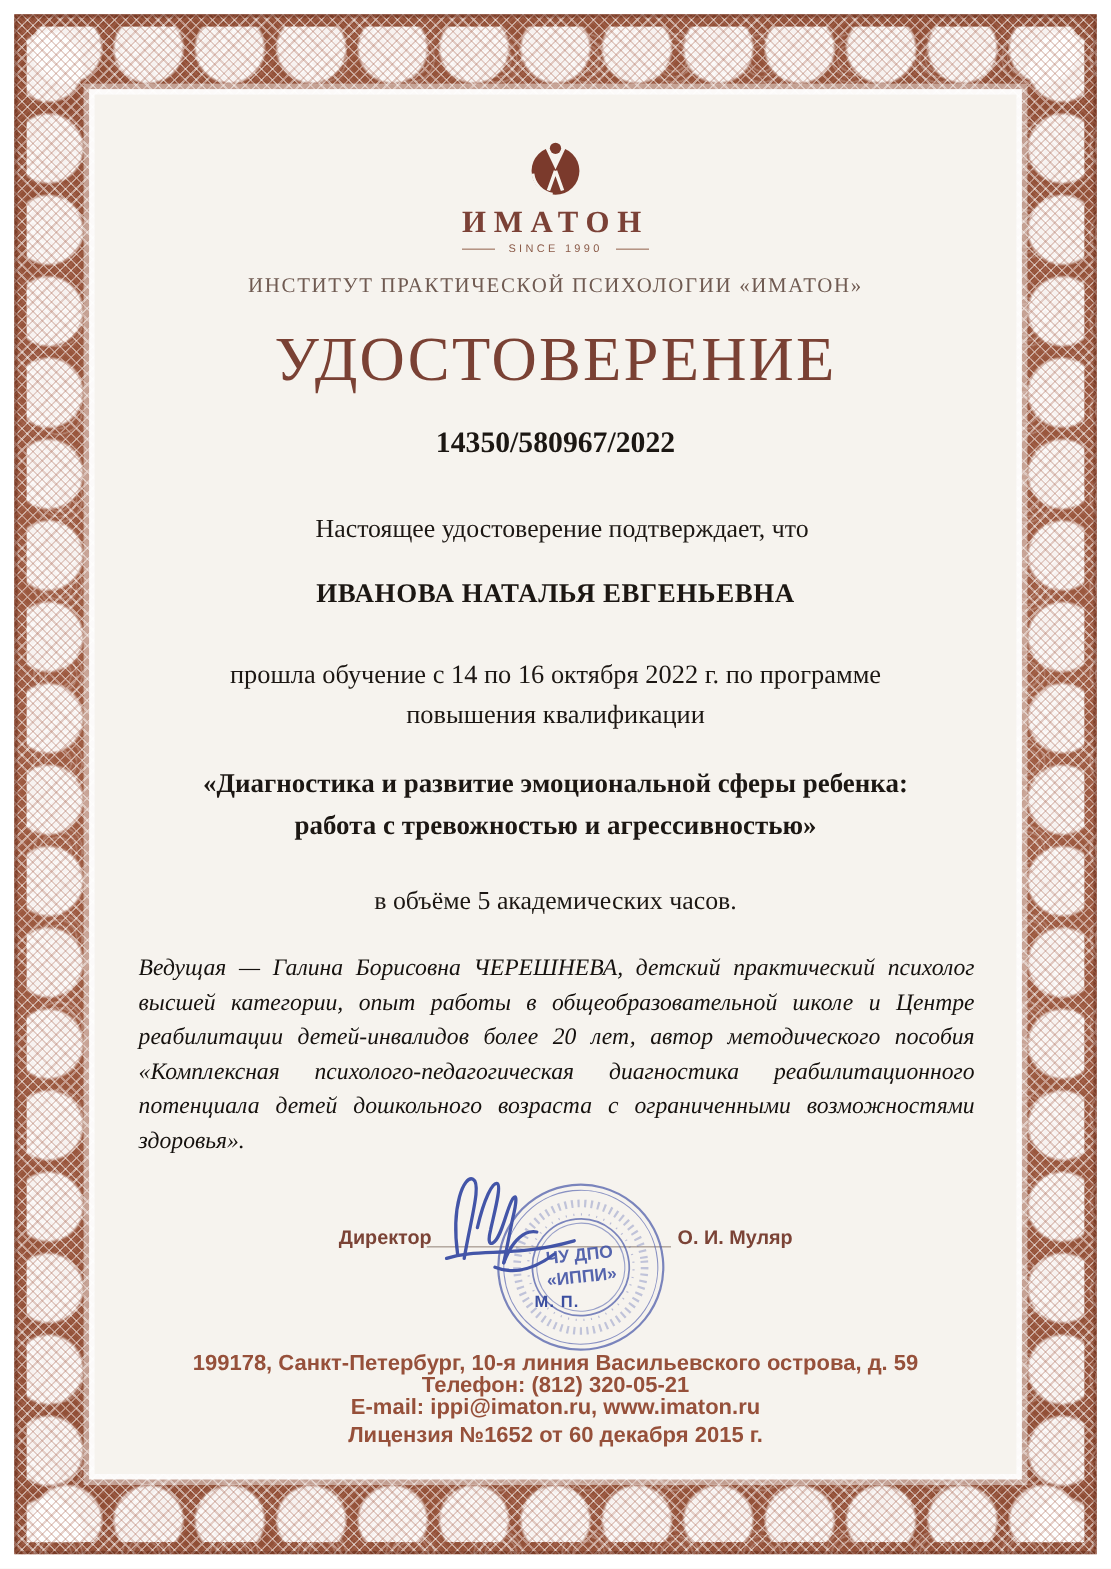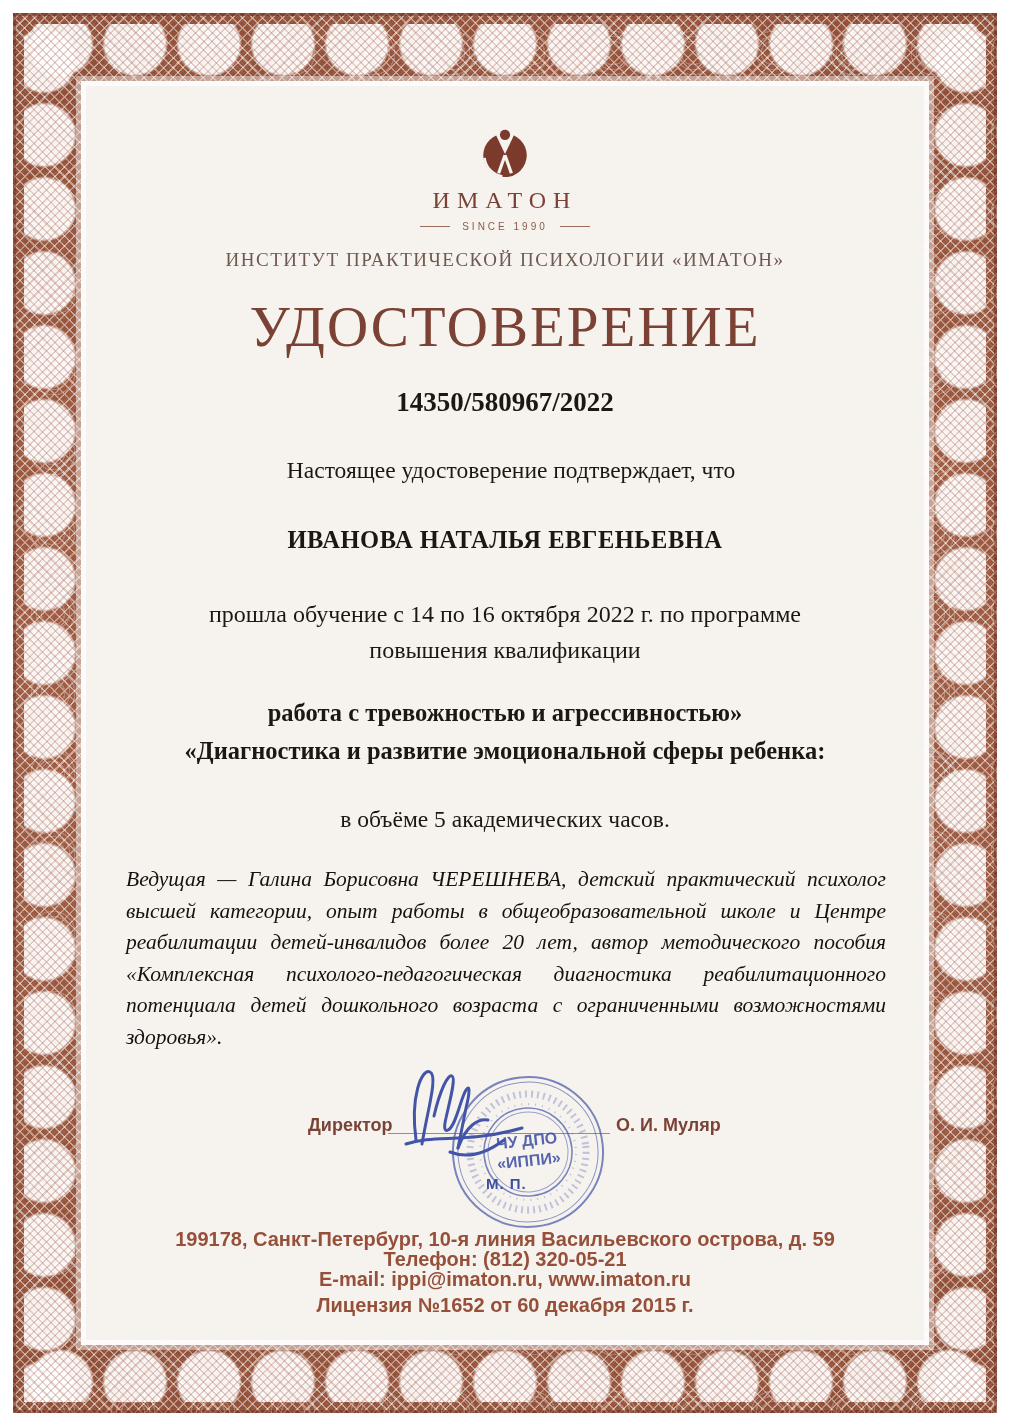--- a/index.html
+++ b/index.html
@@ -48,28 +48,28 @@
   }
   .inner{
     position:absolute;inset:86px;
     background:#f6f3ee;
     box-shadow: 0 0 0 5px rgba(255,255,255,.95), 0 0 0 10px rgba(255,255,255,.45), 0 2px 16px rgba(90,45,25,.28);
   }
   
   .content{position:absolute;inset:0;}
   .c{position:absolute;left:0;right:0;text-align:center;color:#1c1713;}
   .logo-icon{position:absolute;left:473px;top:121px;width:64px;height:66px;}
-  .brand{top:187px;font-size:24px;letter-spacing:7px;color:#7b4136;font-weight:400;}
+  .brand{top:187px;font-size:28px;letter-spacing:7px;color:#7b4136;font-weight:700;}
   .since-row{top:221px;font-family:"Liberation Sans",sans-serif;font-size:10px;letter-spacing:3px;color:#8a5a48;
     display:flex;align-items:center;justify-content:center;gap:12px;position:absolute;left:0;right:0;}
   .since-dash{width:30px;height:1px;background:#9b6c58;}
   .institute{top:249px;font-size:19px;letter-spacing:1.5px;color:#6f5a51;}
   .title{top:294px;font-size:57px;letter-spacing:2px;color:#7a4134;font-weight:400;}
   .number{top:387px;font-size:27px;font-weight:bold;}
-  .confirm{top:457px;font-size:23.5px;padding-left:12px;}
+  .confirm{top:468px;font-size:23.5px;padding-left:12px;}
   .holder{top:526px;font-size:24.5px;font-weight:bold;letter-spacing:.5px;}
   .training{top:596px;font-size:24px;line-height:36px;}
   .program{top:694px;font-size:24.5px;font-weight:bold;line-height:38px;}
   .volume{top:806px;font-size:23.5px;}
   .lead-para{
     position:absolute;left:126px;top:864px;width:760px;
     font-size:21.5px;line-height:31.5px;font-style:italic;color:#15110e;
     text-align:justify;
   }
   .lead-para b{font-weight:normal;}
@@ -118,22 +118,22 @@
   <div class="c title">УДОСТОВЕРЕНИЕ</div>
   <div class="c number">14350/580967/2022</div>
 
   <div class="c confirm">Настоящее удостоверение подтверждает, что</div>
   <div class="c holder">ИВАНОВА НАТАЛЬЯ ЕВГЕНЬЕВНА</div>
   <div class="c training">
     <div>прошла обучение с 14 по 16 октября 2022 г. по программе</div>
     <div>повышения квалификации</div>
   </div>
   <div class="c program">
+    <div>«Диагностика и развитие эмоциональной сферы ребенка:</div>
     <div>работа с тревожностью и агрессивностью»</div>
-    <div>«Диагностика и развитие эмоциональной сферы ребенка:</div>
   </div>
   <div class="c volume">в объёме 5 академических часов.</div>
 
   <div class="lead-para"><b>Ведущая — Галина Борисовна ЧЕРЕШНЕВА</b><span>, детский практический психолог высшей категории, опыт работы в общеобразовательной школе и Центре реабилитации детей-инвалидов более 20 лет, автор методического пособия «Комплексная психолого-педагогическая диагностика реабилитационного потенциала детей дошкольного возраста с ограниченными возможностями здоровья».</span></div>
 
   <span class="sig-role">Директор</span>
   <div class="sig-line"></div>
   <span class="sig-name">О. И. Муляр</span>
 
   <svg class="signature-svg" width="130" height="115" viewBox="0 0 130 115">

